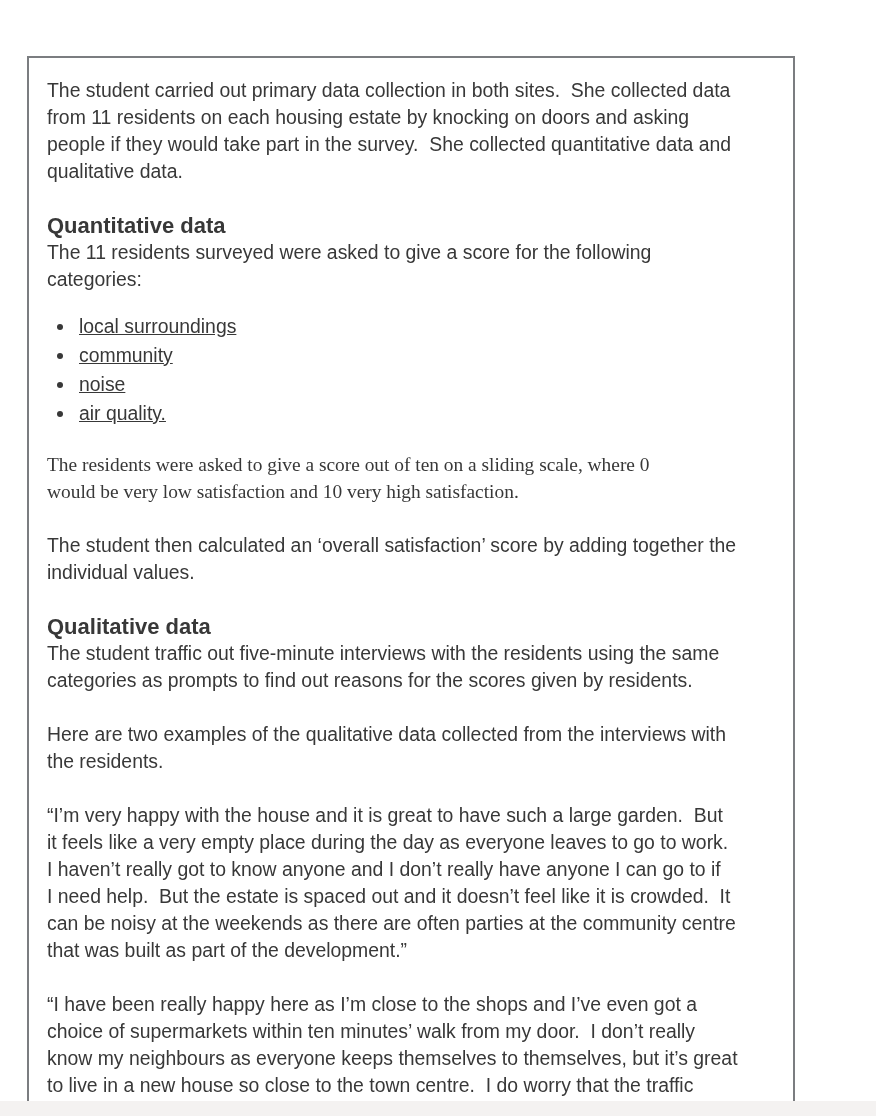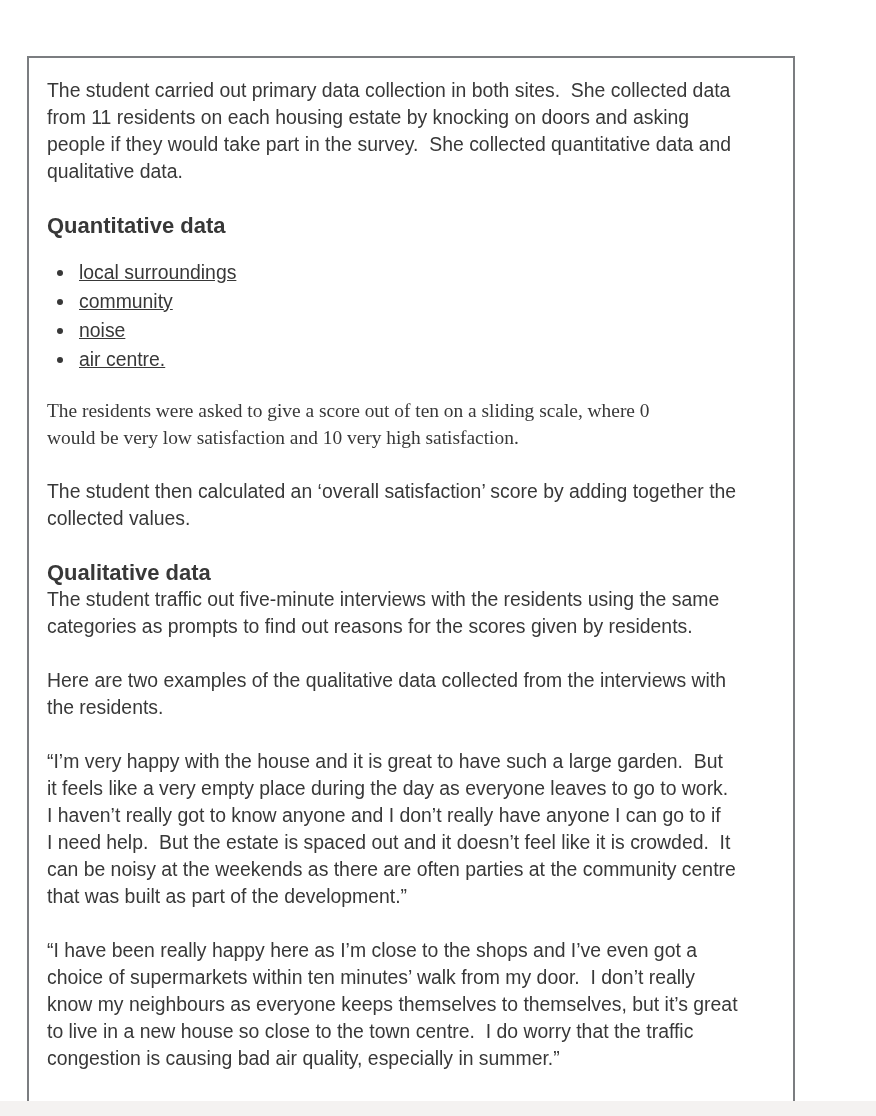--- a/index.html
+++ b/index.html
@@ -63,33 +63,35 @@
 
   <section class="content-box">
 
     <p class="para first">The student carried out primary data collection in both sites.  She collected data
 from 11 residents on each housing estate by knocking on doors and asking
 people if they would take part in the survey.  She collected quantitative data and
 qualitative data.</p>
 
     <h2 class="heading">Quantitative data</h2>
 
+    <p class="para tight">The 11 residents surveyed were asked to give a score for the following
+categories:</p>
 
     <ul class="bullet-list">
       <li class="bullet-item">local surroundings</li>
       <li class="bullet-item">community</li>
       <li class="bullet-item">noise</li>
-      <li class="bullet-item">air centre.</li>
+      <li class="bullet-item">air quality.</li>
     </ul>
 
     <p class="para">The residents were asked to give a score out of ten on a sliding scale, where 0
 would be very low satisfaction and 10 very high satisfaction.</p>
 
     <p class="para">The student then calculated an ‘overall satisfaction’ score by adding together the
-collected values.</p>
+individual values.</p>
 
     <h2 class="heading">Qualitative data</h2>
 
     <p class="para tight">The student traffic out five-minute interviews with the residents using the same
 categories as prompts to find out reasons for the scores given by residents.</p>
 
     <p class="para">Here are two examples of the qualitative data collected from the interviews with
 the residents.</p>
 
     <p class="para quote">“I’m very happy with the house and it is great to have such a large garden.  But

